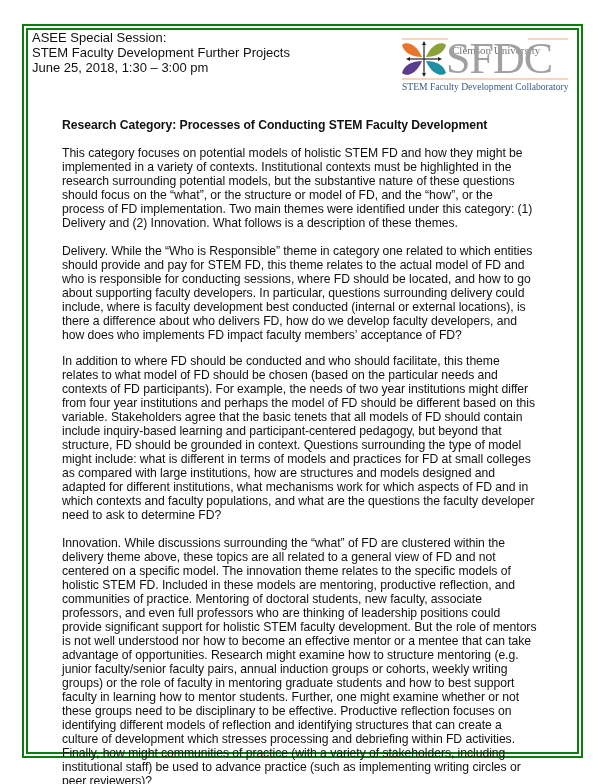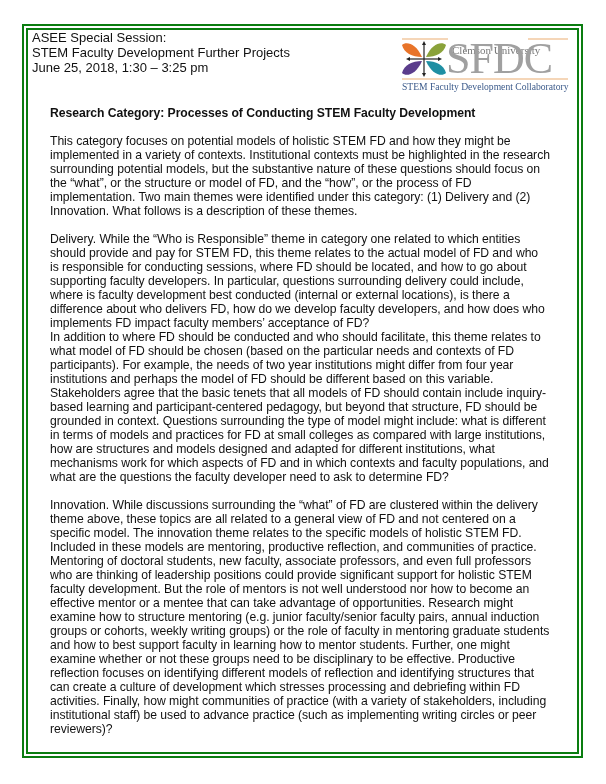--- a/index.html
+++ b/index.html
@@ -6,36 +6,36 @@
     body { width: 606px; height: 784px; position: relative; overflow: hidden;
            font-family: "Liberation Sans", sans-serif; color: #111; }
     .frame-outer { position: absolute; left: 22px; top: 24px; width: 561px; height: 734px;
                    border: 2px solid #0a7d10; box-sizing: border-box; }
     .frame-inner { position: absolute; left: 26px; top: 28px; width: 553px; height: 726px;
                    border: 2px solid #0a7d10; box-sizing: border-box; }
     .header-text { position: absolute; left: 32px; top: 31px; font-size: 13px; line-height: 14.8px; }
     .logo { position: absolute; left: 400px; top: 31px; width: 170px; height: 62px; }
     .content { position: absolute; left: 50px; top: 106px; width: 500px;
                font-size: 12.2px; line-height: 14px; letter-spacing: -0.05px; }
-    .content p { margin: 0; }
+    .content p { margin: 12px; }
     .heading { font-weight: bold; margin-bottom: 14px !important; }
     .para { margin-bottom: 14px !important; }
     .para-tight { margin-bottom: 0 !important; }
     .run-in { font-weight: normal; }
   </style>
 </head>
 <body>
 
 <div class="frame-outer"></div>
 <div class="frame-inner"></div>
 
 <div class="header-text">
   <div>ASEE Special Session:</div>
   <div>STEM Faculty Development Further Projects</div>
-  <div>June 25, 2018, 1:30 – 3:25 pm</div>
+  <div>June 25, 2018, 1:30 – 3:00 pm</div>
 </div>
 
 <div class="logo">
   <svg width="170" height="62" viewBox="0 0 170 62">
     <line x1="2" y1="8" x2="48" y2="8" stroke="#f2c9a0" stroke-width="1.5"></line>
     <line x1="128" y1="8" x2="168" y2="8" stroke="#f2c9a0" stroke-width="1.5"></line>
     <line x1="2" y1="48" x2="168" y2="48" stroke="#f2c9a0" stroke-width="1.5"></line>
     <g transform="translate(24,28)">
       <path d="M-2,-2 C-8,-16 -18,-18 -22,-14 C-20,-6 -12,-2 -2,-2 Z" fill="#e8742a"></path>
       <path d="M2,-2 C8,-16 18,-18 22,-14 C20,-6 12,-2 2,-2 Z" fill="#8aa23a"></path>

